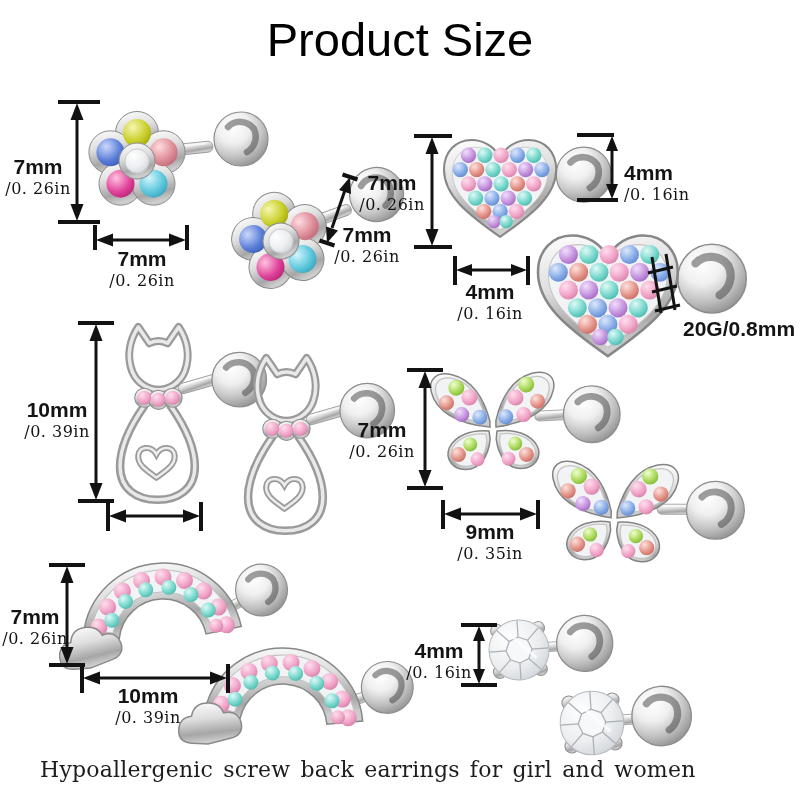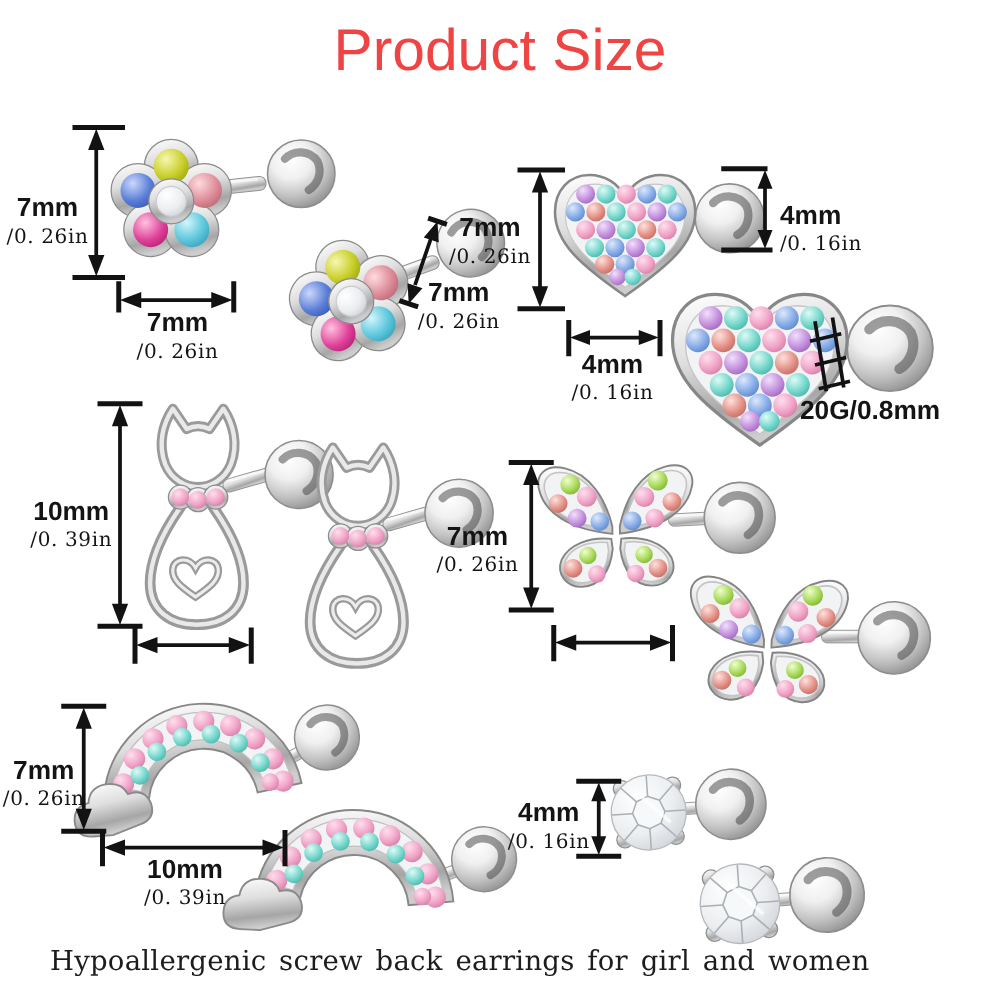--- a/index.html
+++ b/index.html
@@ -1,26 +1,26 @@
 <!DOCTYPE html>
 <html><head>
 <meta charset="utf-8">
 <style>
   html,body{margin:0;padding:0;background:#fff;}
   .stage{position:relative;width:800px;height:800px;background:#ffffff;overflow:hidden;
          font-family:"Liberation Sans",sans-serif;color:#141414;}
   .stage svg.art{position:absolute;left:0;top:0;}
   .title{position:absolute;left:0;top:12px;width:100%;text-align:center;
-         font-size:47px;font-weight:500;letter-spacing:0px;color:#ef4444;}
+         font-size:47px;font-weight:500;letter-spacing:0px;color:#000000;}
   .footer{position:absolute;left:40px;top:757px;font-family:"DejaVu Serif",serif;
           font-size:22px;color:#1d1d1d;letter-spacing:0.2px;word-spacing:3px;white-space:nowrap;}
   .meas{position:absolute;text-align:center;line-height:1;}
   .meas .mm{font-weight:700;font-size:21px;font-family:"Liberation Sans",sans-serif;}
   .meas .in{font-family:"DejaVu Serif",serif;font-size:16px;letter-spacing:0.5px;margin-top:4px;}
-  .gauge{position:absolute;font-weight:700;font-size:21px;font-family:"Liberation Sans",sans-serif;}
+  .gauge{position:absolute;font-weight:700;font-size:21px;font-family:"Liberation Sans",sans-serif;margin-left:43px;}
   
   #lm-fh{left:2px;   top:156px; width:72px;}
   #lm-fw{left:96px;  top:248px; width:92px;}
   #lm-fd{left:330px; top:224px; width:74px;}
   #lm-hh{left:356px; top:172px; width:72px;}
   #lm-hb{left:624px; top:162px; width:84px; text-align:left;}
   #lm-hw{left:450px; top:281px; width:80px;}
   #lm-gg{left:640px; top:317px;}
   #lm-ch{left:22px;  top:399px; width:70px;}
   #lm-cw{left:102px; top:527px; width:100px;}
@@ -454,20 +454,24 @@
 </div>
 <div class="gauge" id="lm-gg">20G/0.8mm</div>
 <div class="meas" id="lm-ch">
   <div class="mm">10mm</div>
   <div class="in">/0. 39in</div>
 </div>
 <div class="meas" id="lm-bh">
   <div class="mm">7mm</div>
   <div class="in">/0. 26in</div>
 </div>
+<div class="meas" id="lm-bw">
+  <div class="mm">9mm</div>
+  <div class="in">/0. 35in</div>
+</div>
 <div class="meas" id="lm-rh">
   <div class="mm">7mm</div>
   <div class="in">/0. 26in</div>
 </div>
 <div class="meas" id="lm-rw">
   <div class="mm">10mm</div>
   <div class="in">/0. 39in</div>
 </div>
 <div class="meas" id="lm-sh">
   <div class="mm">4mm</div>

